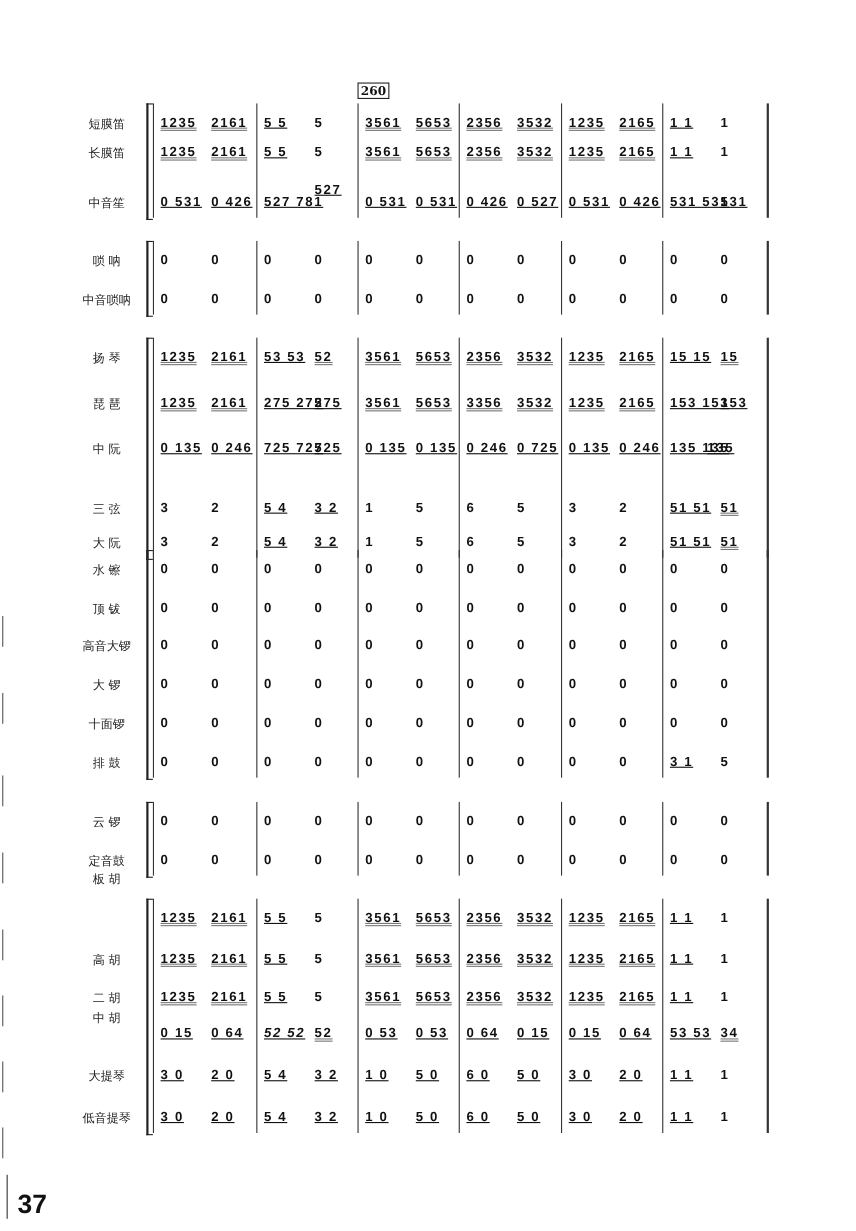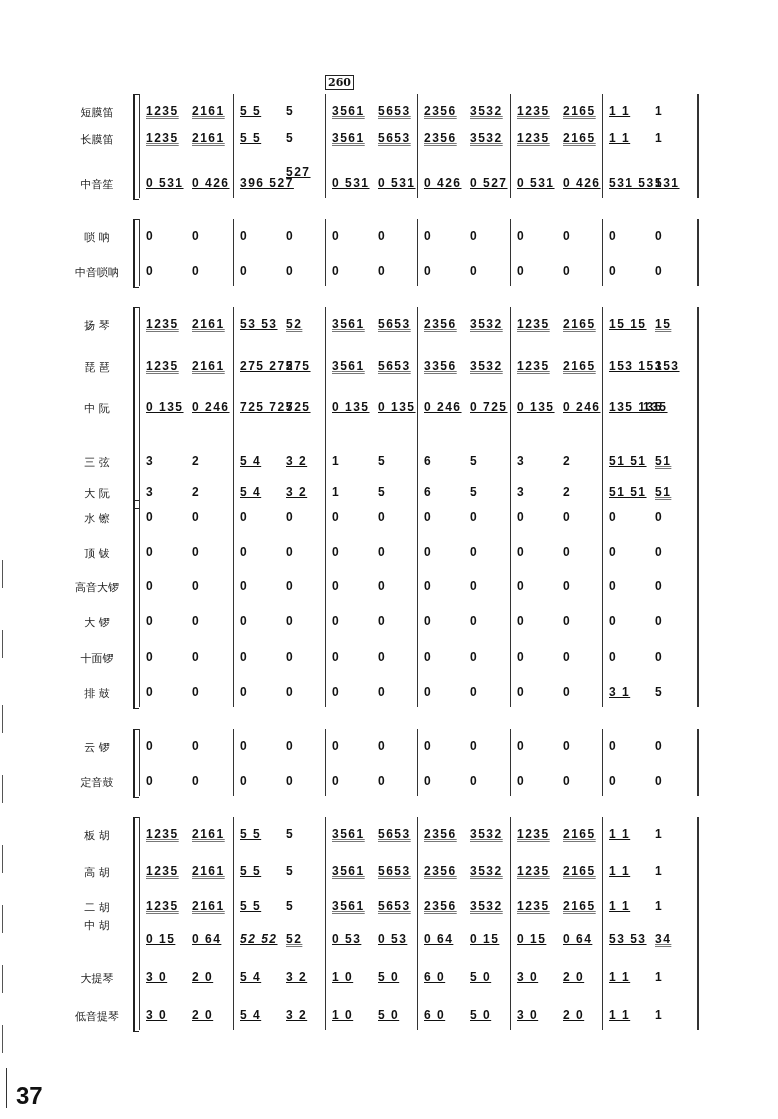--- a/index.html
+++ b/index.html
@@ -62,21 +62,21 @@
       <span class="cell" style="left: 378px; top: 131px;">5653</span>
       <span class="cell" style="left: 424px; top: 131px;">2356</span>
       <span class="cell" style="left: 470px; top: 131px;">3532</span>
       <span class="cell" style="left: 517px; top: 131px;">1235</span>
       <span class="cell" style="left: 563px; top: 131px;">2165</span>
       <span class="cell single" style="left: 609px; top: 131px;">1 1</span>
       <span class="cell plain" style="left: 655px; top: 131px;">1</span>
       <div class="label" style="top: 177px;">中音笙</div>
       <span class="cell single" style="left: 146px; top: 176px;">0 531</span>
       <span class="cell single" style="left: 192px; top: 176px;">0 426</span>
-      <span class="cell single" style="left: 240px; top: 176px;">396 527</span>
+      <span class="cell single" style="left: 240px; top: 176px;">527 781</span>
       <span class="cell single" style="left: 286px; top: 165px;">527</span>
       <span class="cell single" style="left: 332px; top: 176px;">0 531</span>
       <span class="cell single" style="left: 378px; top: 176px;">0 531</span>
       <span class="cell single" style="left: 424px; top: 176px;">0 426</span>
       <span class="cell single" style="left: 470px; top: 176px;">0 527</span>
       <span class="cell single" style="left: 517px; top: 176px;">0 531</span>
       <span class="cell single" style="left: 563px; top: 176px;">0 426</span>
       <span class="cell single" style="left: 609px; top: 176px;">531 531</span>
       <span class="cell single" style="left: 655px; top: 176px;">531</span>
       <div class="bracket" style="top: 219px; height: 67px;"></div>
@@ -307,21 +307,21 @@
       <span class="cell plain" style="left: 609px; top: 774px;">0</span>
       <span class="cell plain" style="left: 655px; top: 774px;">0</span>
       <div class="bracket" style="top: 817px; height: 213px;"></div>
       <div class="barline" style="left: 139px; top: 817px; height: 213px;"></div>
       <div class="barline" style="left: 233px; top: 817px; height: 213px;"></div>
       <div class="barline" style="left: 325px; top: 817px; height: 213px;"></div>
       <div class="barline" style="left: 417px; top: 817px; height: 213px;"></div>
       <div class="barline" style="left: 510px; top: 817px; height: 213px;"></div>
       <div class="barline" style="left: 602px; top: 817px; height: 213px;"></div>
       <div class="barline" style="left: 697px; top: 817px; height: 213px; width: 2px;"></div>
-      <div class="label" style="top: 828px;">板 胡</div>
+      <div class="label" style="top: 792px;">板 胡</div>
       <span class="cell" style="left: 146px; top: 827px;">1235</span>
       <span class="cell" style="left: 192px; top: 827px;">2161</span>
       <span class="cell single" style="left: 240px; top: 827px;">5 5</span>
       <span class="cell plain" style="left: 286px; top: 827px;">5</span>
       <span class="cell" style="left: 332px; top: 827px;">3561</span>
       <span class="cell" style="left: 378px; top: 827px;">5653</span>
       <span class="cell" style="left: 424px; top: 827px;">2356</span>
       <span class="cell" style="left: 470px; top: 827px;">3532</span>
       <span class="cell" style="left: 517px; top: 827px;">1235</span>
       <span class="cell" style="left: 563px; top: 827px;">2165</span>

